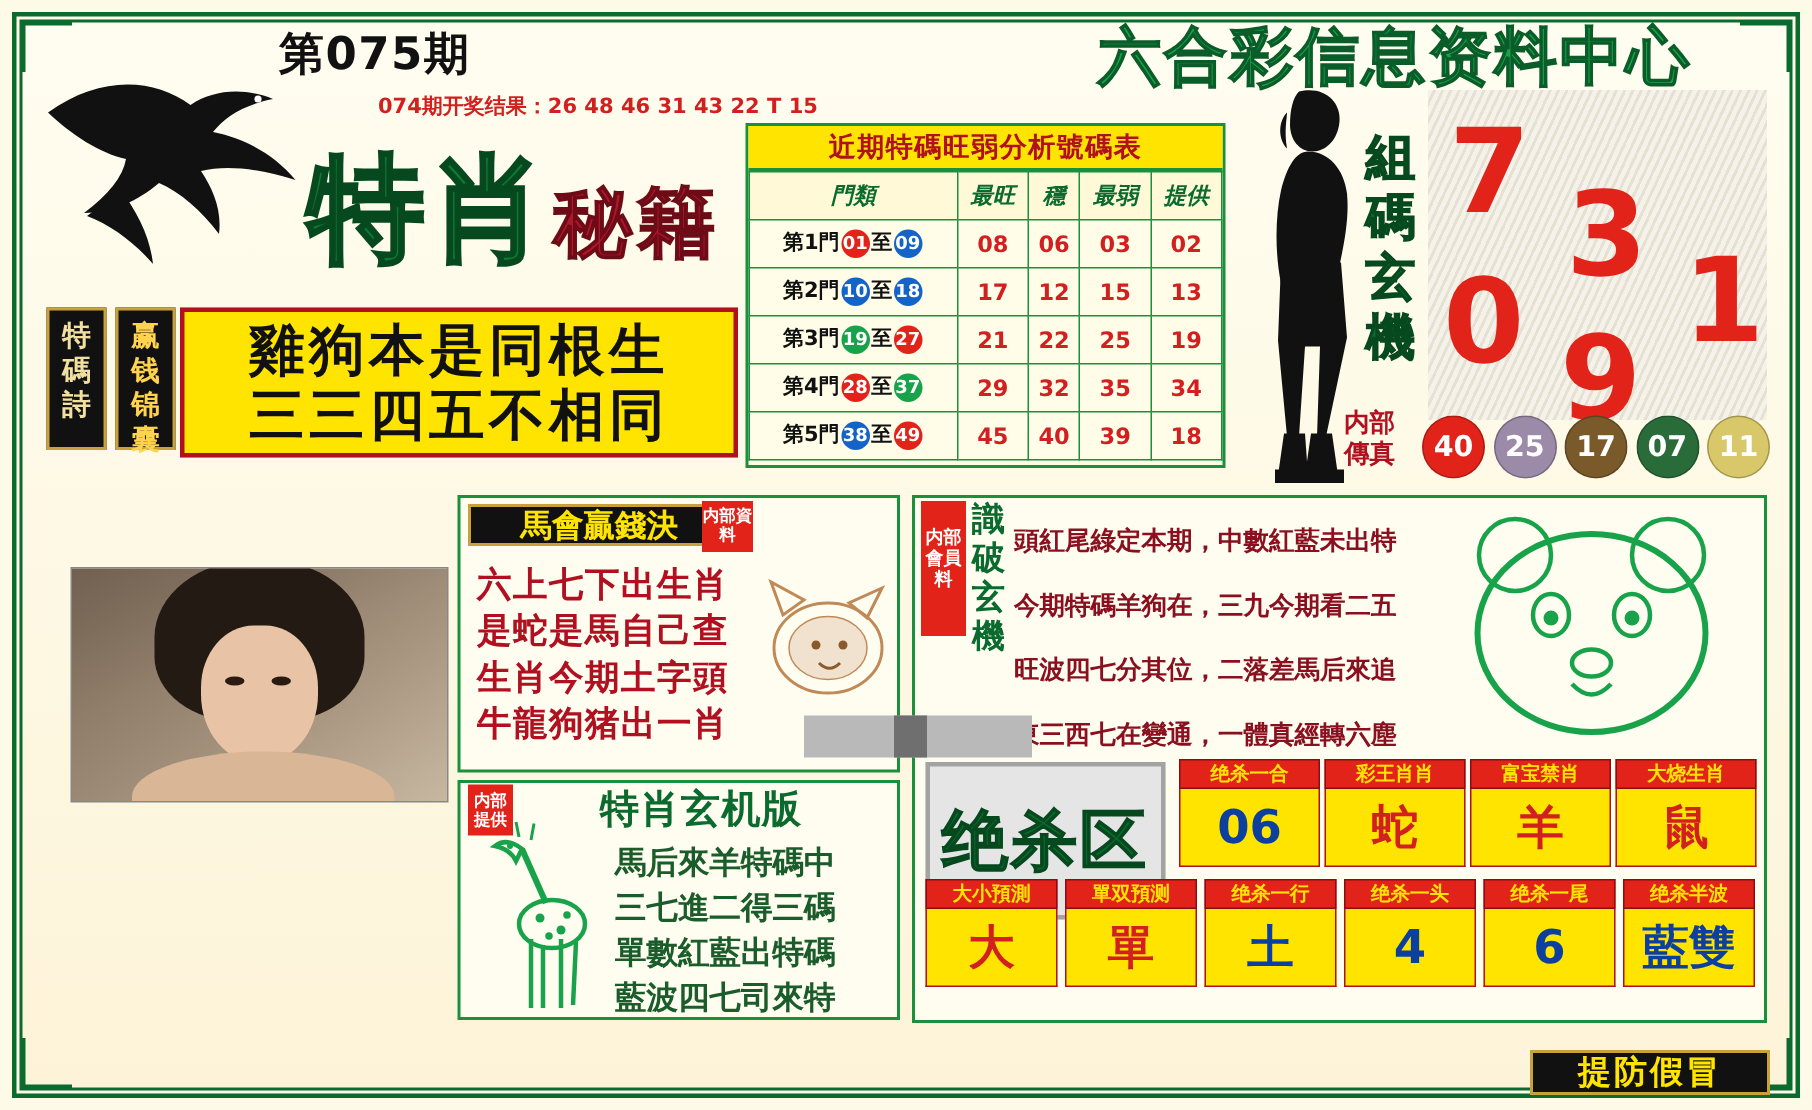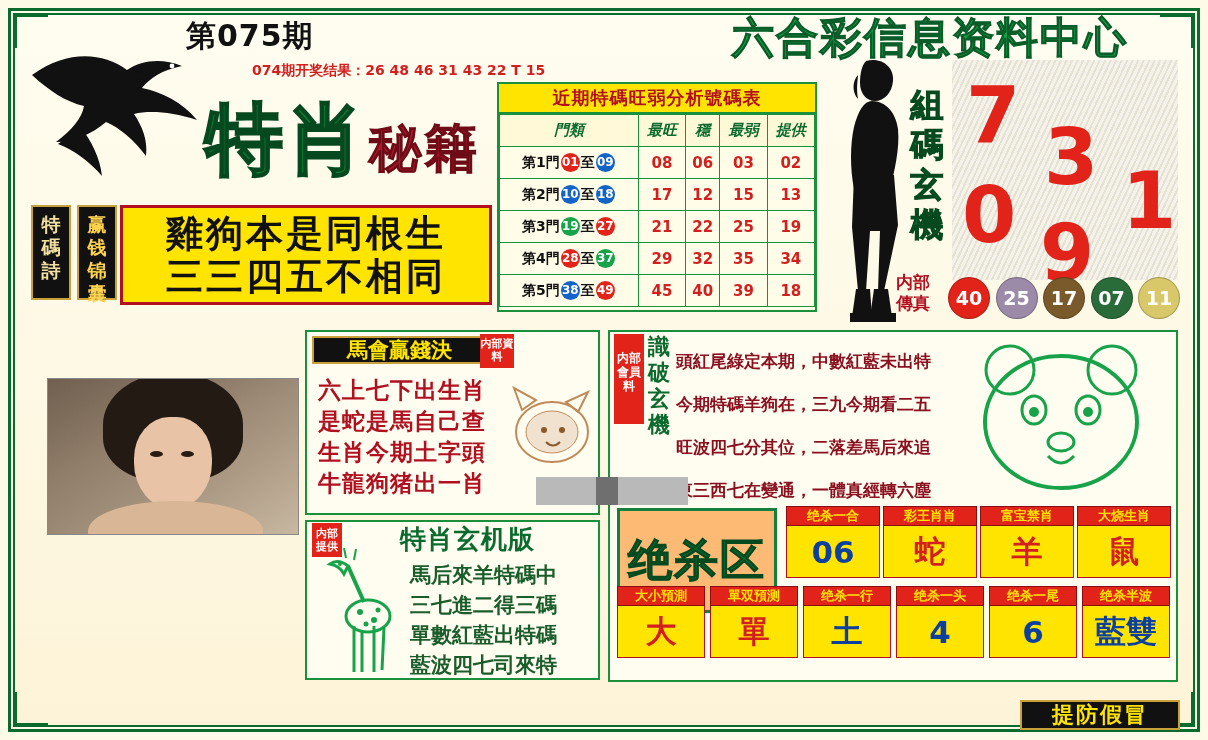--- a/index.html
+++ b/index.html
@@ -71,21 +71,21 @@
 
   
   .ballrow{position:absolute;left:948px;top:277px;width:232px;display:flex;justify-content:space-between;}
   .cball{width:40px;height:40px;border-radius:50%;display:flex;align-items:center;justify-content:center;
     font-size:19px;font-weight:bold;color:#fff;border:1px solid rgba(0,0,0,.25);}
 
   
   .mhbox{position:absolute;left:305px;top:330px;width:295px;height:185px;background:#fffdf0;border:2px solid #1a8f3c;box-sizing:border-box;}
   .mhtitle{position:absolute;left:312px;top:336px;width:175px;height:28px;background:#111;color:#ffe400;
     font-size:21px;font-weight:bold;display:flex;align-items:center;justify-content:center;border:2px solid #c8a13a;box-sizing:border-box;}
-  .mhtag{position:absolute;left:480px;top:334px;width:34px;height:34px;background:#e2231a;color:#fff;font-size:11px;
+  .mhtag{position:absolute;left:468px;top:334px;width:34px;height:34px;background:#e2231a;color:#fff;font-size:11px;
     line-height:13px;text-align:center;padding-top:3px;box-sizing:border-box;font-weight:bold;}
   .mhpoem{position:absolute;left:318px;top:375px;font-size:23px;line-height:31px;color:#b01020;font-weight:bold;letter-spacing:1px;}
 
   
   .photo{position:absolute;left:47px;top:378px;width:250px;height:155px;
     background:linear-gradient(160deg,#6a5c50 0%,#9b8a78 40%,#c9b9a4 100%);border:1px solid #888;overflow:hidden;}
   .photo .hair{position:absolute;left:55px;top:-6px;width:140px;height:108px;background:#231a14;border-radius:48% 48% 40% 40%;}
   .photo .face{position:absolute;left:86px;top:38px;width:78px;height:92px;background:#e8c3a6;border-radius:45% 45% 50% 50%;}
   .photo .shoulder{position:absolute;left:40px;top:122px;width:175px;height:60px;background:#d9b695;border-radius:50% 50% 0 0;}
   .photo .eye{position:absolute;width:13px;height:6px;background:#2a1b12;border-radius:50%;}
@@ -104,21 +104,21 @@
   .rightbox{position:absolute;left:608px;top:330px;width:570px;height:352px;background:#fffdf0;border:2px solid #1a8f3c;box-sizing:border-box;}
   .sbtag{position:absolute;left:614px;top:334px;width:30px;height:90px;background:#e2231a;color:#fff;font-size:12px;line-height:14px;
     text-align:center;padding-top:17px;box-sizing:border-box;font-weight:bold;}
   .sbtitle{position:absolute;left:646px;top:334px;width:26px;font-size:22px;font-weight:bold;color:#0b6b2e;line-height:26px;text-align:center;}
   .rpoem{position:absolute;left:676px;top:340px;width:330px;font-size:17px;line-height:43px;color:#8a1020;font-weight:bold;}
 
   
   .bear{position:absolute;left:960px;top:330px;width:215px;height:175px;}
 
   
-  .jsq{position:absolute;left:617px;top:508px;width:160px;height:105px;background:#fdba74;border:3px solid #15803d;box-sizing:border-box;
+  .jsq{position:absolute;left:617px;top:508px;width:160px;height:105px;background:#e5e5e5;border:3px solid #a3a3a3;box-sizing:border-box;
     display:flex;align-items:center;justify-content:center;font-size:44px;font-weight:bold;color:#0b6b2e;-webkit-text-stroke:1px #07491f;letter-spacing:2px;}
   .gridarea{position:absolute;left:786px;top:506px;width:386px;height:75px;}
   .gridarea2{position:absolute;left:617px;top:586px;width:555px;height:75px;}
   .cell{position:absolute;box-sizing:border-box;}
   .cell .hd{height:20px;background:#e2231a;color:#ffe400;font-size:13px;font-weight:bold;display:flex;align-items:center;justify-content:center;border:1px solid #8a0d16;box-sizing:border-box;}
   .cell .bd{height:52px;background:#ffe400;border:1px solid #b01020;border-top:0;box-sizing:border-box;display:flex;align-items:center;justify-content:center;
     font-size:31px;font-weight:bold;color:#0b3fa0;}
   .cell .bd.red{color:#d21f1f;}
   .cell .bd.blue{color:#0b3fa0;}
 

